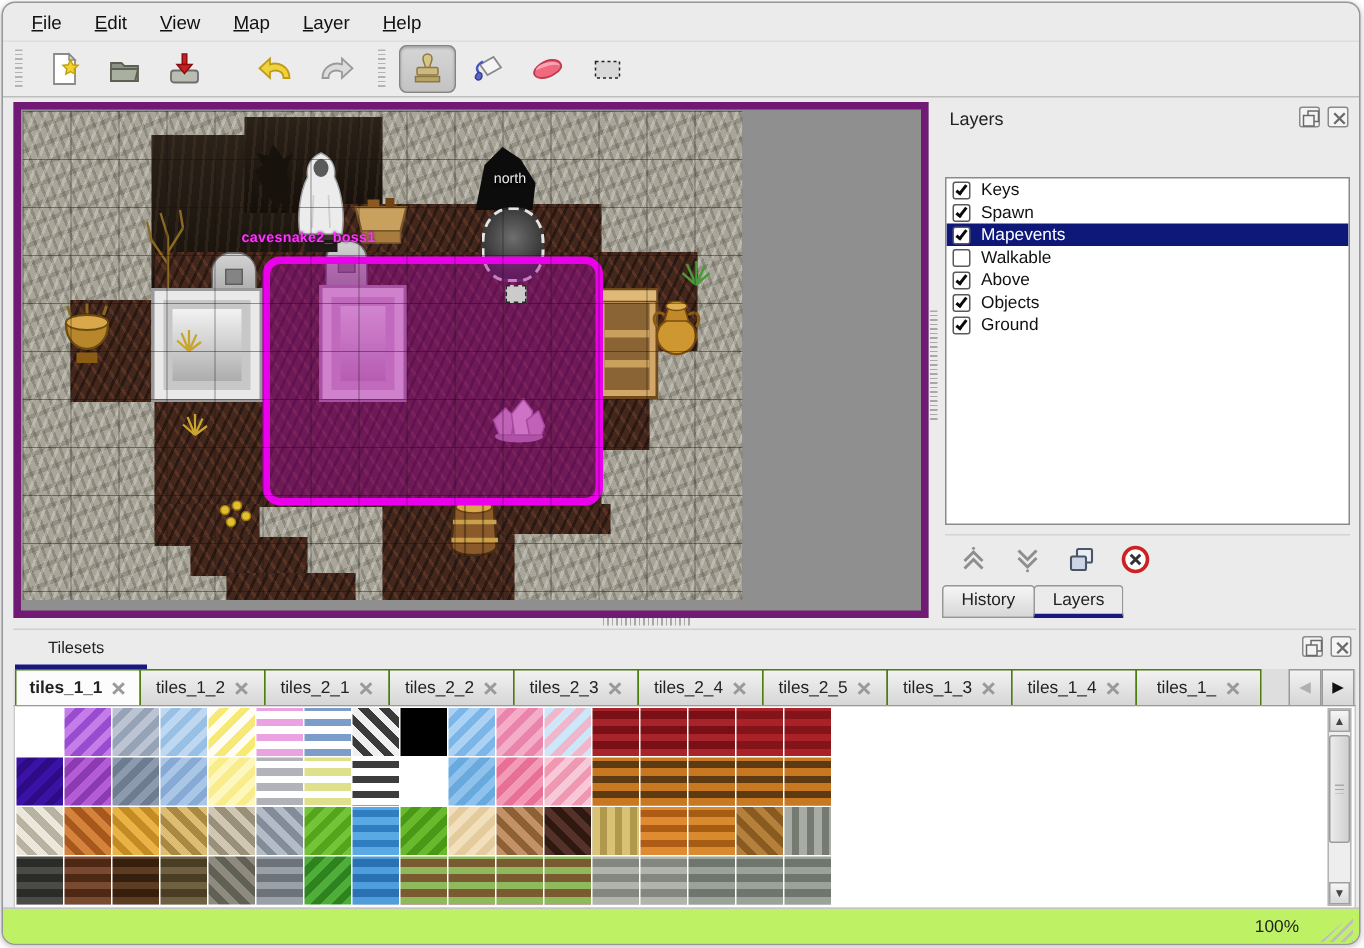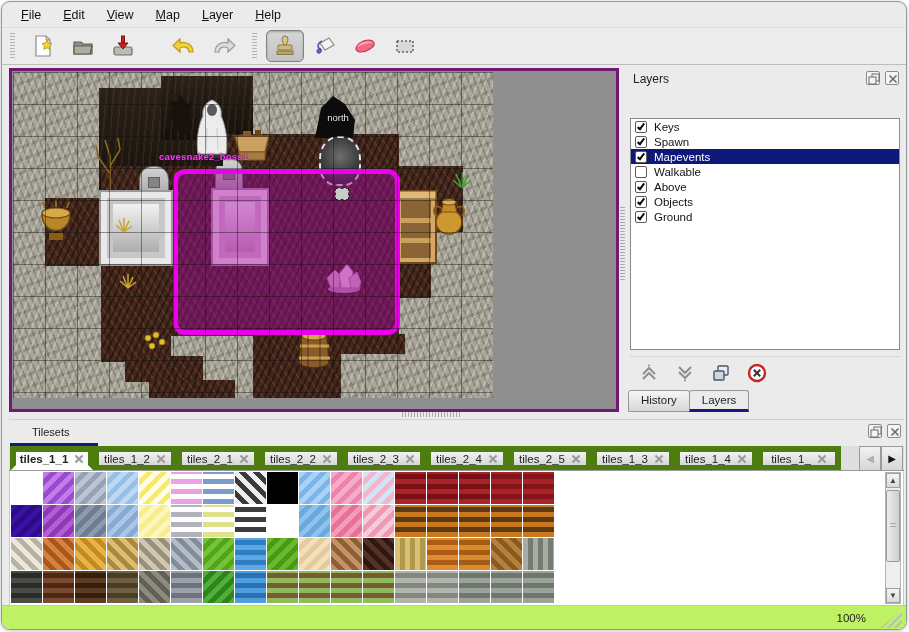--- a/index.html
+++ b/index.html
@@ -14,21 +14,21 @@
   .menu-item::first-letter { text-decoration:underline; }
 
   
   .toolbar { position:absolute; left:0; top:25px; width:100%; height:38px; border-top:1px solid #dedede;
     border-bottom:1px solid #bdbdbd; display:flex; align-items:center; background:#ececec; }
   .grip-v { width:5px; height:26px; margin:0 8px; background:repeating-linear-gradient(to bottom,#b3b3b3 0 1px,transparent 1px 3px); }
   .tb-btn { width:38px; height:32px; display:flex; align-items:center; justify-content:center; border-radius:5px; margin:0 1px; }
   .tb-btn.active { background:linear-gradient(180deg,#d6d6d6,#c3c3c3); border:1px solid #838383; box-shadow:inset 0 1px 2px rgba(0,0,0,.25); }
 
   
-  .map-panel { position:absolute; left:7px; top:66px; width:610px; height:344px; border:3px solid #701a75; background:#8f8f8f; overflow:hidden; }
+  .map-panel { position:absolute; left:7px; top:66px; width:610px; height:344px; border:5px solid #701a75; background:#8f8f8f; overflow:hidden; }
   .map-canvas { position:absolute; left:1px; top:1px; width:480px; height:326px; overflow:hidden; }
   .wall-base { position:absolute; inset:0; background-color:#a9a699;
     background-image:
       repeating-linear-gradient(112deg, rgba(255,255,255,.22) 0 2px, rgba(255,255,255,0) 2px 7px),
       repeating-linear-gradient(68deg, rgba(70,66,56,.28) 0 2px, rgba(0,0,0,0) 2px 6px),
       repeating-linear-gradient(160deg, rgba(118,114,102,.42) 0 3px, rgba(0,0,0,0) 3px 12px); }
   .dark-patch { position:absolute; background:linear-gradient(180deg,#2b2219,#150f0a);
     background-image:repeating-linear-gradient(95deg, rgba(90,70,50,.25) 0 2px, transparent 2px 7px),linear-gradient(180deg,#2b2219,#150f0a); }
   .floor { position:absolute; background-color:#43271d;
     background-image:
@@ -87,21 +87,21 @@
   .dock-tab.active { background:#ebebeb; border-bottom:3px solid #181880; z-index:2; position:relative; }
 
   
   .tilesets-dock { position:absolute; left:7px; top:417px; width:895px; height:186px; border-top:1px solid #cfcfcf; }
   .ts-header { position:absolute; left:0; top:0; width:100%; height:26px; }
   .ts-title { position:absolute; left:23px; top:6px; font-size:11px; color:#222; }
   .ts-underline { position:absolute; left:1px; top:23px; width:88px; height:3px; background:#181880; }
   .ts-tabrow { position:absolute; left:0; top:26px; width:100%; height:25px; background:#dedede; border-bottom:1px solid #9a9a9a; overflow:hidden; }
   .ts-tabs { position:absolute; left:1px; top:0; right:46px; height:25px; display:flex; overflow:hidden; }
   .ts-tab { flex:0 0 84px; height:25px; display:flex; align-items:center; justify-content:center; gap:6px;
-    font-size:11.5px; color:#222; background:linear-gradient(180deg,#f2f2f2,#d6d6d6); border:6px solid #4d7c0f; margin-right:-1px; }
+    font-size:11.5px; color:#222; background:linear-gradient(180deg,#f2f2f2,#d6d6d6); border:1px solid #4d7c0f; margin-right:-1px; }
   .ts-tab.active { background:#fcfcfc; border-bottom-color:#fcfcfc; font-weight:bold; }
   .xicon { position:relative; width:10px; height:10px; display:inline-block; }
   .xicon i { position:absolute; left:0; top:4px; width:10px; height:2px; background:#9a9a9a; }
   .xicon .xa { transform:rotate(45deg); } .xicon .xb { transform:rotate(-45deg); }
   .ts-scrollbtn { position:absolute; top:0; width:22px; height:25px; background:linear-gradient(180deg,#f2f2f2,#d6d6d6);
     border:1px solid #9a9a9a; font-size:10px; display:flex; align-items:center; justify-content:center; }
   .ts-content { position:absolute; left:0; top:51px; width:100%; height:135px; background:#fff; border-left:1px solid #c9c9c9; border-right:1px solid #c9c9c9; }
   .tile-palette { position:absolute; left:1px; top:1px; display:grid; grid-template-columns:repeat(17,31px); grid-auto-rows:32px; gap:1px; }
   .tile { width:31px; height:32px; }
   .vscroll { position:absolute; right:2px; top:1px; width:16px; height:132px; background:#eeeeee; border:1px solid #b3b3b3; }

